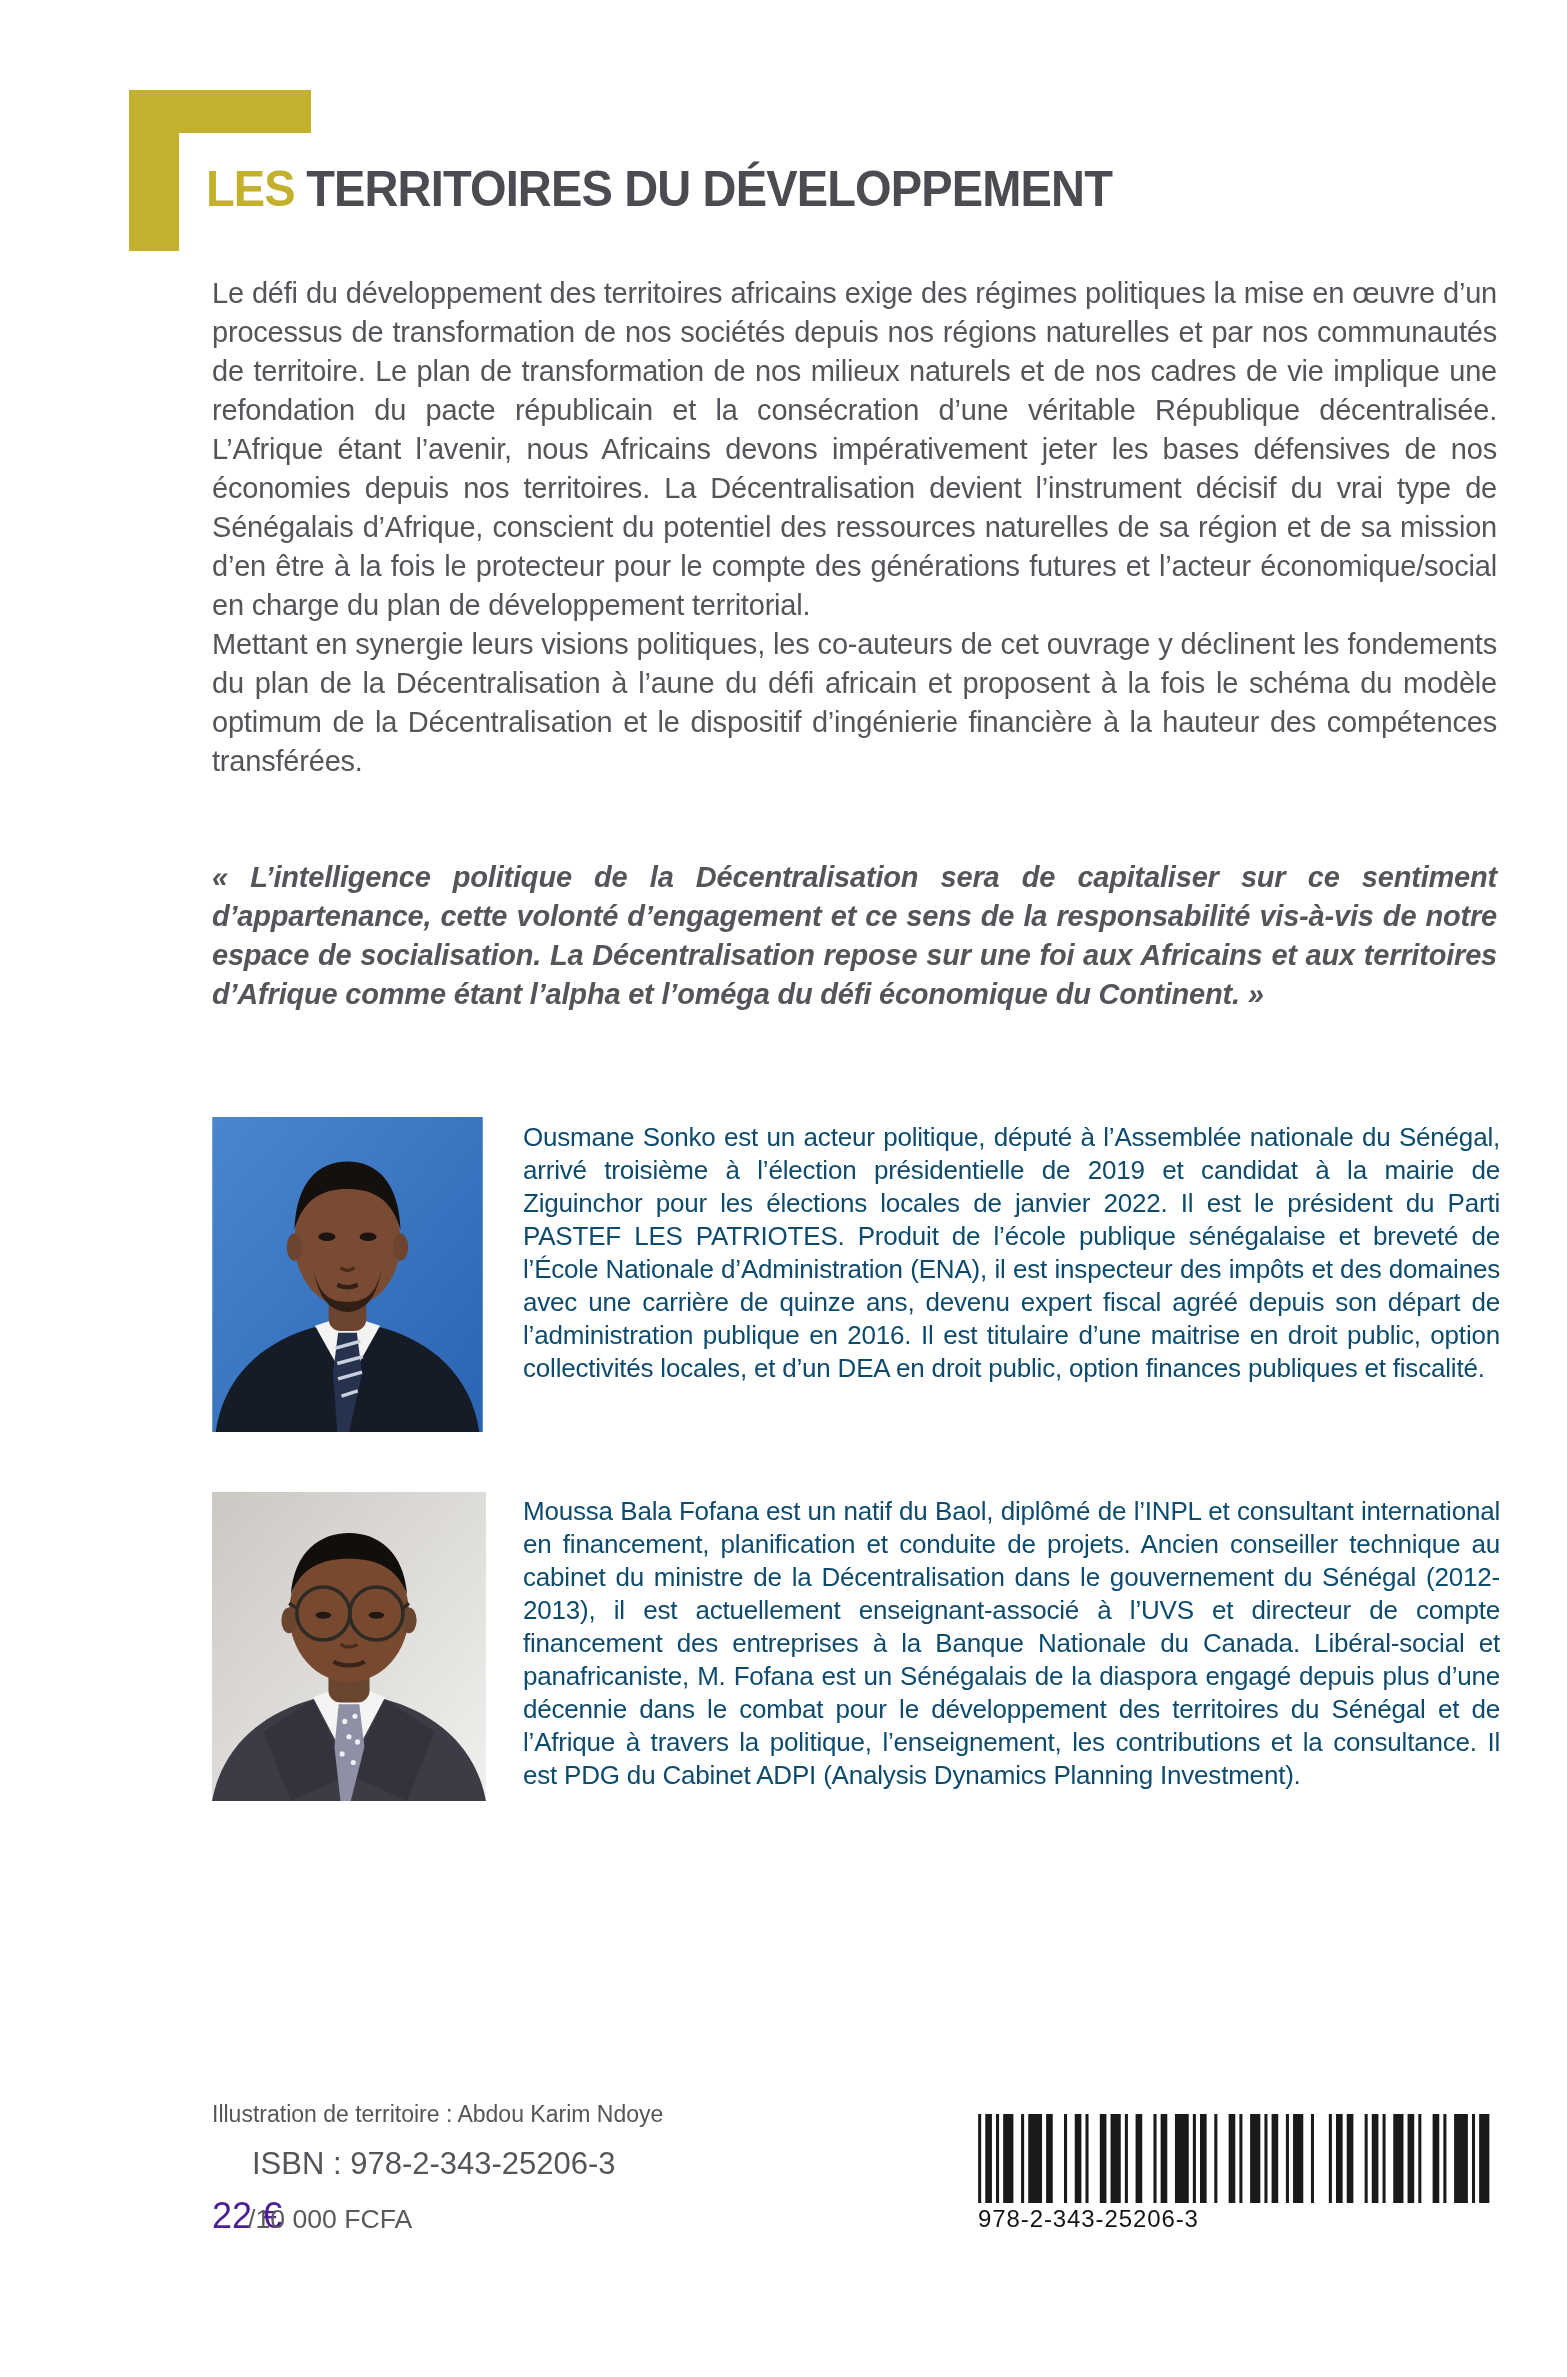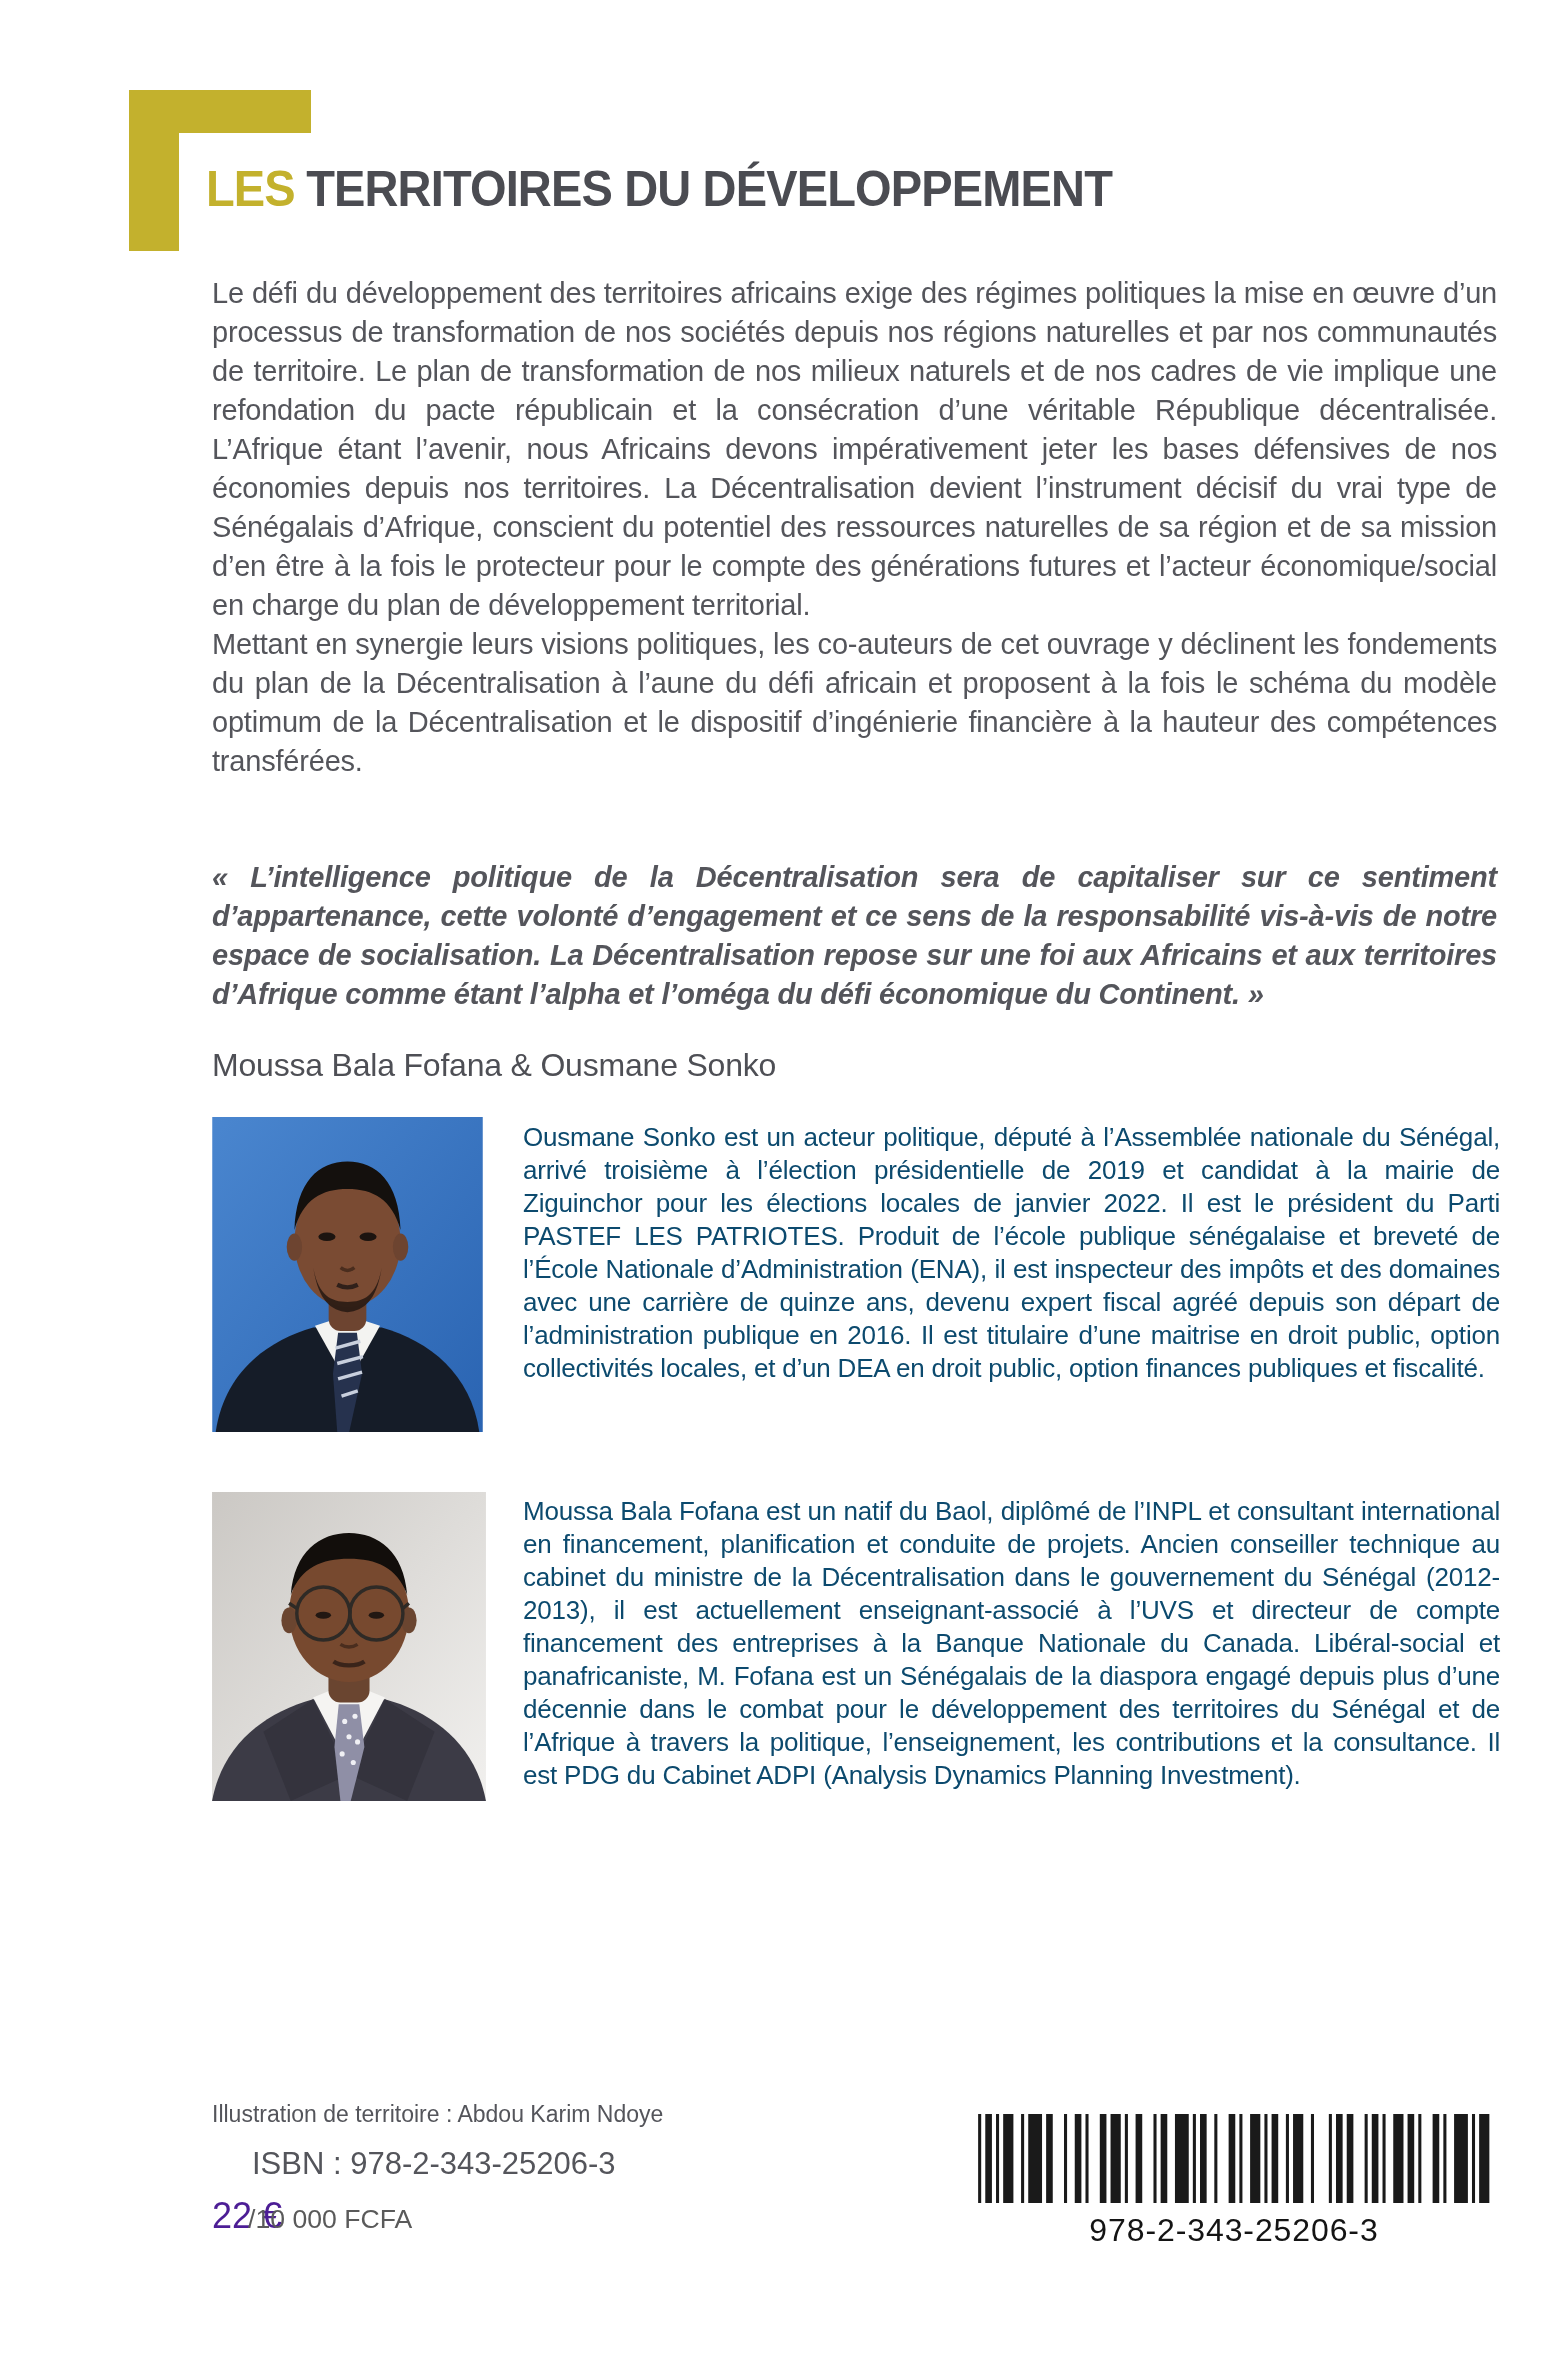--- a/index.html
+++ b/index.html
@@ -62,22 +62,22 @@
   
   .credit { position:absolute; left:212px; top:2101px; font-size:23px; color:#54555b; }
   .isbn   { position:absolute; left:212px; top:2146px; font-size:31px; color:#54555b;margin-left:40px; }
   .price  { position:absolute; left:212px; top:2195px; white-space:nowrap; }
   .price-eur  { font-size:36px; color:#4c1d95; letter-spacing:0; }
   .price-fcfa { font-size:26.6px; color:#5a5a5a; margin-left:-34px; }
 
   .barcode { position:absolute; left:978px; top:2114px; width:512px; }
   .barcode svg { display:block; }
   .barcode-number {
-    text-align:center; font-size:32px; color:#141414;
-    margin-top:9px; letter-spacing:0.9px;
+    text-align:left; font-size:24px; color:#141414;
+    margin-top:2px; letter-spacing:0.9px;
   }
 </style>
 </head>
 <body>
 
 <div class="page">
 
   <div class="bracket-h"></div>
   <div class="bracket-v"></div>
 
@@ -85,21 +85,20 @@
     <span class="title-hl">LES</span><span>TERRITOIRES DU DÉVELOPPEMENT</span>
   </div>
 
   <div class="synopsis">
     <p>Le défi du développement des territoires africains exige des régimes politiques la mise en œuvre d’un processus de transformation de nos sociétés depuis nos régions naturelles et par nos communautés de territoire. Le plan de transformation de nos milieux naturels et de nos cadres de vie implique une refondation du pacte républicain et la consécration d’une véritable République décentralisée. L’Afrique étant l’avenir, nous Africains devons impérativement jeter les bases défensives de nos économies depuis nos territoires. La Décentralisation devient l’instrument décisif du vrai type de Sénégalais d’Afrique, conscient du potentiel des ressources naturelles de sa région et de sa mission d’en être à la fois le protecteur pour le compte des générations futures et l’acteur économique/social en charge du plan de développement territorial.</p>
     <p>Mettant en synergie leurs visions politiques, les co-auteurs de cet ouvrage y déclinent les fondements du plan de la Décentralisation à l’aune du défi africain et proposent à la fois le schéma du modèle optimum de la Décentralisation et le dispositif d’ingénierie financière à la hauteur des compétences transférées.</p>
   </div>
 
   <div class="quote">« L’intelligence politique de la Décentralisation sera de capitaliser sur ce sentiment d’appartenance, cette volonté d’engagement et ce sens de la responsabilité vis-à-vis de notre espace de socialisation. La Décentralisation repose sur une foi aux Africains et aux territoires d’Afrique comme étant l’alpha et l’oméga du défi économique du Continent. »</div>
 
-  <div class="authors">Moussa Bala Fofana &amp; Ousmane Sonko</div>
 
   <svg class="photo photo-sonko" viewBox="0 0 316 368" xmlns="http://www.w3.org/2000/svg" aria-hidden="true">
     <defs>
       <linearGradient id="bgBlue" x1="0" y1="0" x2="1" y2="1">
         <stop offset="0" stop-color="#4a86cf"></stop>
         <stop offset="1" stop-color="#2a64b2"></stop>
       </linearGradient>
     </defs>
     <rect width="316" height="368" fill="url(#bgBlue)"></rect>
 

